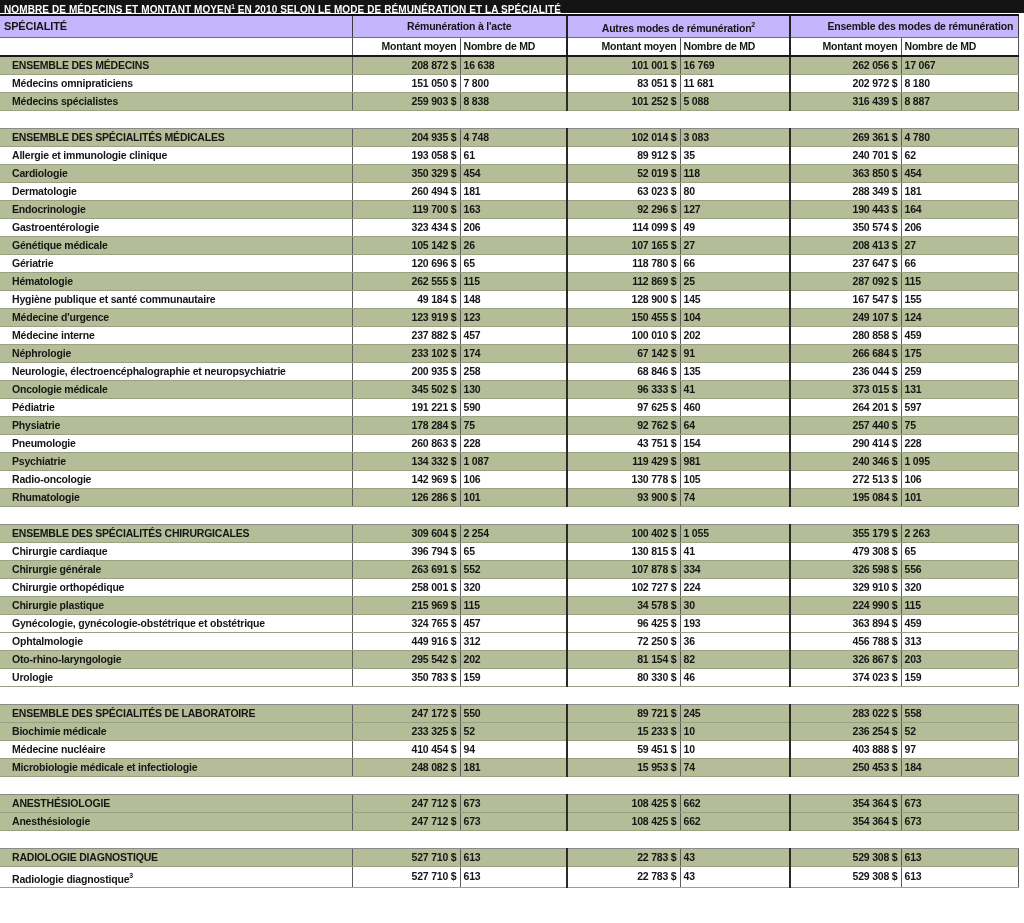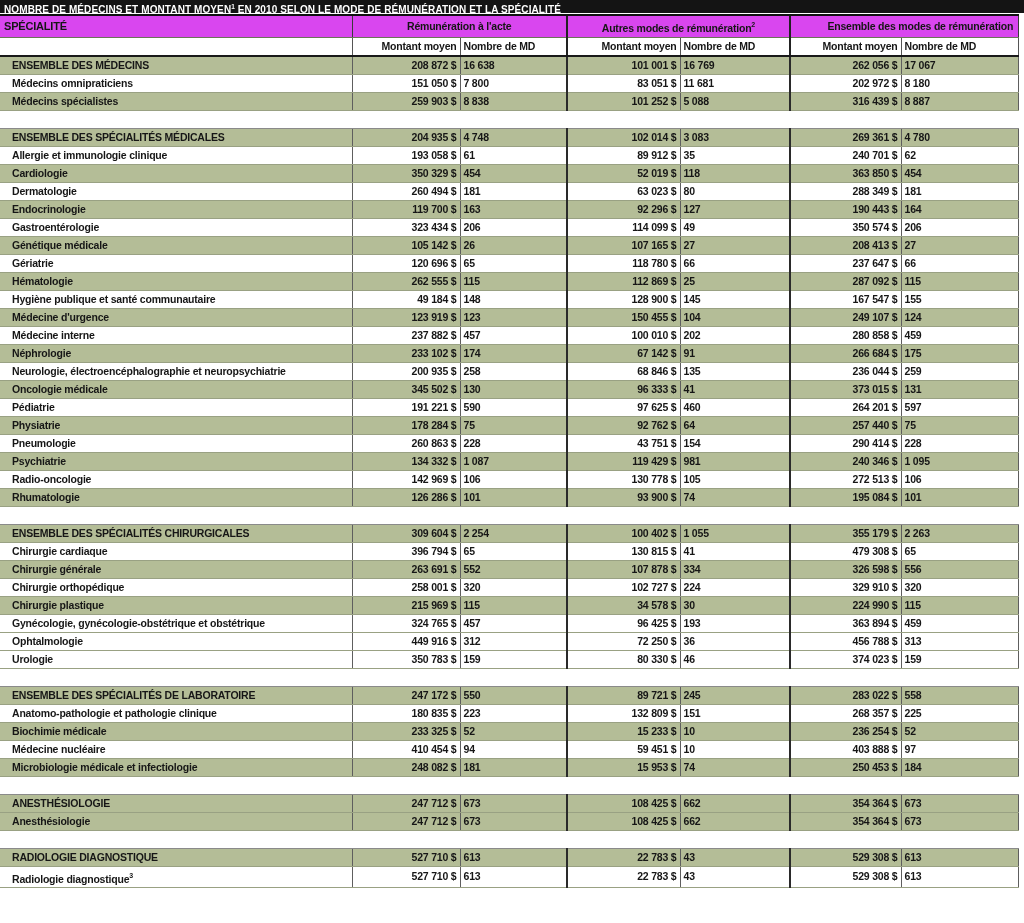--- a/index.html
+++ b/index.html
@@ -15,21 +15,21 @@
 
   table { border-collapse: collapse; table-layout: fixed; width: 1018px; }
   th, td {
     font-size: 10.5px; font-weight: bold; color: #161616;
     white-space: nowrap; overflow: hidden; padding: 0;
     height: 17px; line-height: 17px; letter-spacing: -0.2px;
   }
   sup { font-size: 7px; letter-spacing: 0; }
 
   
-  .group-row th { background: #d946ef; border-top: 2px solid #111111; border-bottom: 1px solid #6d7459; height: 22px; }
+  .group-row th { background: #c4b5fd; border-top: 2px solid #111111; border-bottom: 1px solid #6d7459; height: 22px; }
   .group-row .spec { text-align: left; padding-left: 4px; font-size: 11px; }
   .group-row .g { text-align: center; border-left: 1px solid #3a3a3a; }
   .group-row .redge { border-right: 1px solid #3a3a3a; padding-left: 32px; }
 
   
   .sub-row th { background: #ffffff; border-bottom: 2px solid #191919; height: 17px; }
   .sub-row .amount { text-align: right; padding-right: 3px; border-left: 1px solid #555555; }
   .sub-row .count { text-align: left; padding-left: 3px; border-left: 1px solid #555555; }
   .sub-row .gb, .group-row .gb { border-left-width: 2px; border-left-color: #222222; }
   .sub-row .redge { border-right: 1px solid #555555; }
@@ -360,20 +360,29 @@
         </tr>
         <tr class="data white">
           <td class="label">Ophtalmologie</td>
           <td class="amount">449 916 $</td>
           <td class="count">312</td>
           <td class="amount gb">72 250 $</td>
           <td class="count">36</td>
           <td class="amount gb">456 788 $</td>
           <td class="count redge">313</td>
         </tr>
+        <tr class="data olive">
+          <td class="label">Oto-rhino-laryngologie</td>
+          <td class="amount">295 542 $</td>
+          <td class="count">202</td>
+          <td class="amount gb">81 154 $</td>
+          <td class="count">82</td>
+          <td class="amount gb">326 867 $</td>
+          <td class="count redge">203</td>
+        </tr>
         <tr class="data white">
           <td class="label">Urologie</td>
           <td class="amount">350 783 $</td>
           <td class="count">159</td>
           <td class="amount gb">80 330 $</td>
           <td class="count">46</td>
           <td class="amount gb">374 023 $</td>
           <td class="count redge">159</td>
         </tr>
         <tr class="blank">
@@ -381,29 +390,20 @@
         </tr>
         <tr class="data olive section">
           <td class="label">ENSEMBLE DES SPÉCIALITÉS DE LABORATOIRE</td>
           <td class="amount">247 172 $</td>
           <td class="count">550</td>
           <td class="amount gb">89 721 $</td>
           <td class="count">245</td>
           <td class="amount gb">283 022 $</td>
           <td class="count redge">558</td>
         </tr>
-        <tr class="data white">
-          <td class="label">Anatomo-pathologie et pathologie clinique</td>
-          <td class="amount">180 835 $</td>
-          <td class="count">223</td>
-          <td class="amount gb">132 809 $</td>
-          <td class="count">151</td>
-          <td class="amount gb">268 357 $</td>
-          <td class="count redge">225</td>
-        </tr>
         <tr class="data olive">
           <td class="label">Biochimie médicale</td>
           <td class="amount">233 325 $</td>
           <td class="count">52</td>
           <td class="amount gb">15 233 $</td>
           <td class="count">10</td>
           <td class="amount gb">236 254 $</td>
           <td class="count redge">52</td>
         </tr>
         <tr class="data white">

